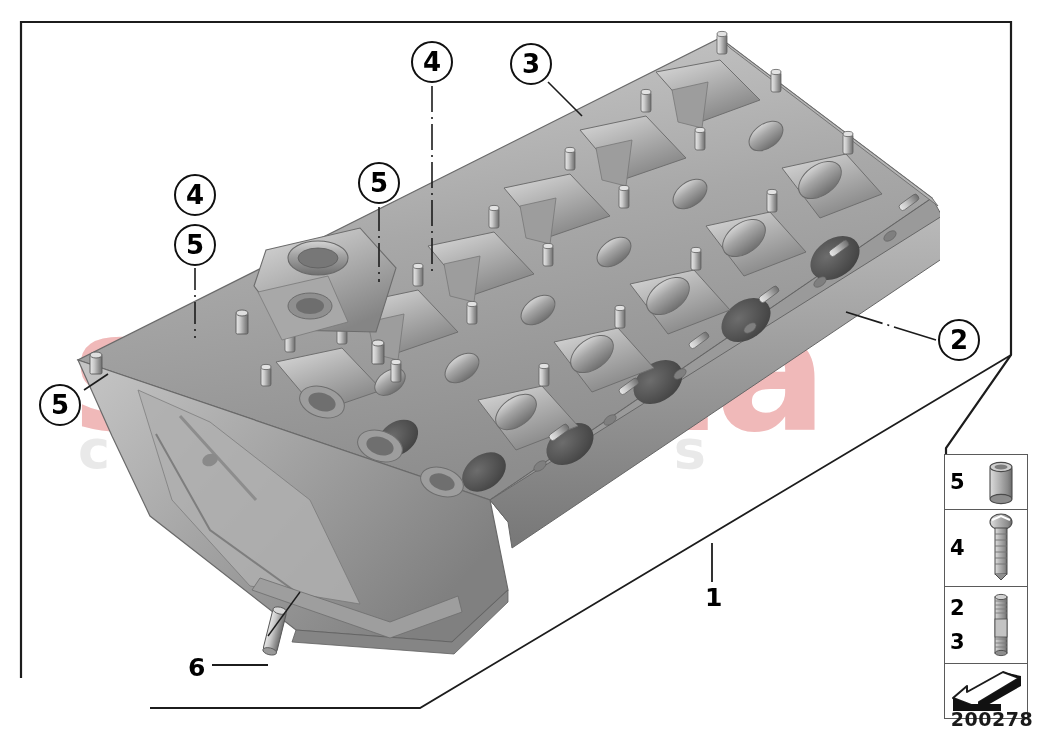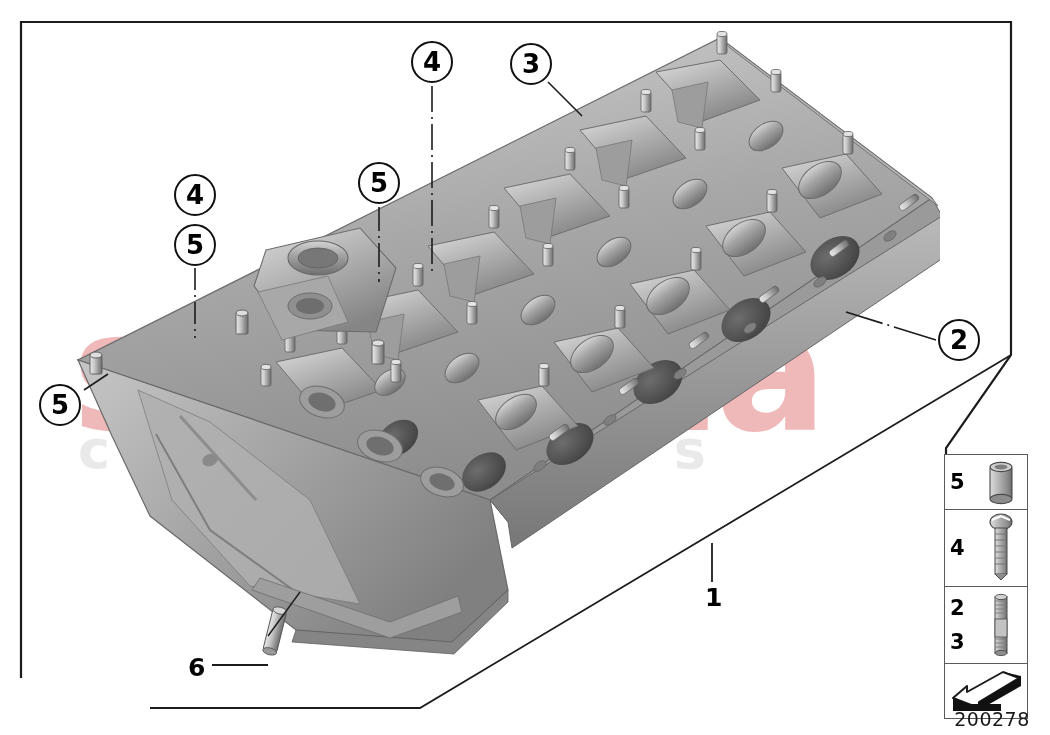--- a/index.html
+++ b/index.html
@@ -142,21 +142,21 @@
   .lg-row.arrow { height: 54px; }
 
   #diagnum {
     position: absolute;
     left: 944px;
     top: 708px;
     width: 96px;
     text-align: center;
     font-family: "DejaVu Sans", sans-serif;
     font-size: 19px;
-    font-weight: normal;
+    font-weight: bold;
     color: #1a1a1a;
     letter-spacing: 0.5px;
   }
 </style>
 </head>
 <body>
 
 <div id="page">
 
   <div class="wm-layer">

